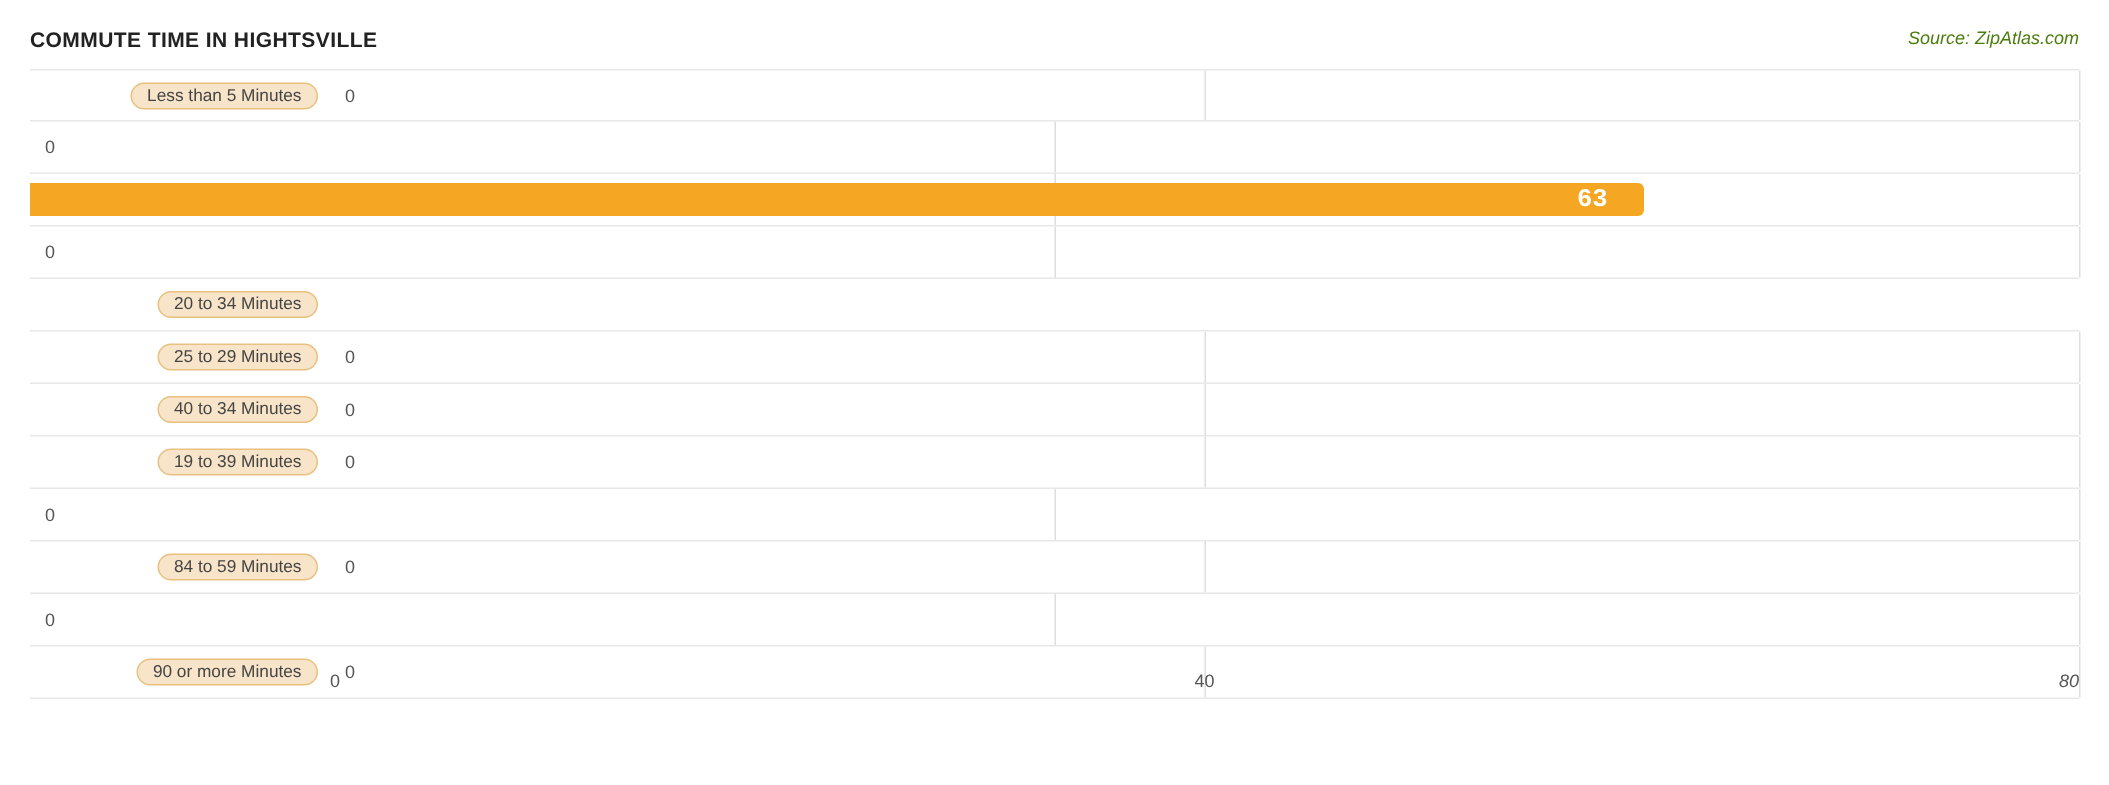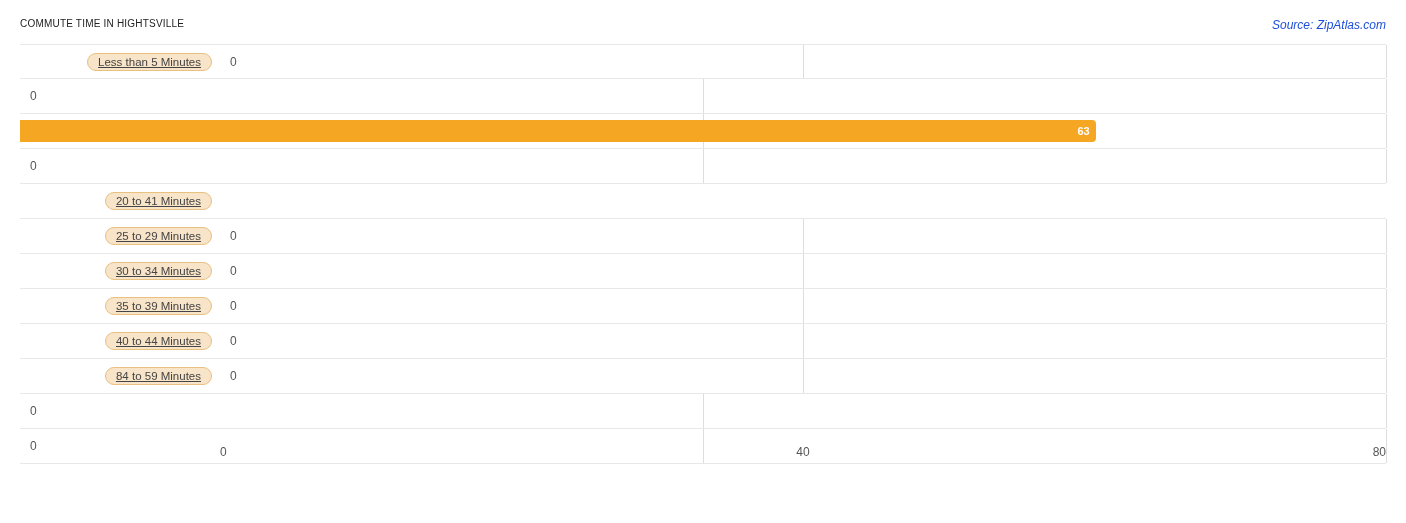--- a/index.html
+++ b/index.html
@@ -16,28 +16,28 @@
       padding: 18px 20px 50px 20px;
       position: relative;
     }
     .chart-header {
       display: flex;
       justify-content: space-between;
       align-items: flex-start;
       margin-bottom: 12px;
     }
     .chart-title {
-      font-size: 10px;
-      font-weight: normal;
+      font-size: 14px;
+      font-weight: bold;
       color: #222;
       letter-spacing: 0.02em;
     }
     .chart-source {
       font-size: 12px;
-      color: #1d4ed8;
+      color: #4d7c0f;
       font-style: italic;
     }
     .chart-body {
       position: relative;
       width: 100%;
       height: calc(100% - 40px);
     }
     .bars-area {
       position: absolute;
       left: 0;
@@ -66,21 +66,20 @@
       position: relative;
     }
     .bar-label-pill {
       display: inline-block;
       background: #f8e4c8;
       border: 1px solid #e8c080;
       border-radius: 10px;
       padding: 2px 10px;
       font-size: 11.5px;
       color: #444;
-      text-decoration: underline;
     }
     .bar-track {
       flex: 1;
       height: 100%;
       position: relative;
       display: flex;
       align-items: center;
     }
     .vertical-grid {
       position: absolute;
@@ -101,25 +100,26 @@
       padding-right: 6px;
     }
     .bar-fill.orange {
       background: #f5a623;
     }
     .bar-fill.zero {
       background: none;
       width: 0;
     }
     .bar-value {
-      font-size: 11px;
+      font-size: 17px;
       color: #fff;
       font-weight: bold;
       position: absolute;
-      right: 6px;
+      right: 24px;
+      font-family: Liberation Mono, monospace;
     }
     .bar-value-outside {
       font-size: 12px;
       color: #555;
       margin-left: 4px;
       z-index: 2;
       position: relative;
     }
     .x-axis-labels {
       position: absolute;
@@ -180,51 +180,50 @@
         </div>
         <div class="bar-row">
           <div class="bar-track">
             <div class="vertical-grid" style="left: 50%;"></div>
             <div class="vertical-grid" style="left: 100%;"></div>
             <div class="bar-fill zero"></div>
             <span class="bar-value-outside">0</span>
           </div>
         </div>
         <div class="bar-row">
-          <div class="bar-label"><span class="bar-label-pill">20 to 41 Minutes</span></div>
+          <div class="bar-label"><span class="bar-label-pill">20 to 34 Minutes</span></div>
         </div>
         <div class="bar-row">
           <div class="bar-label"><span class="bar-label-pill">25 to 29 Minutes</span></div>
           <div class="bar-track">
             <div class="vertical-grid" style="left: 50%;"></div>
             <div class="vertical-grid" style="left: 100%;"></div>
             <div class="bar-fill zero"></div>
             <span class="bar-value-outside">0</span>
           </div>
         </div>
         <div class="bar-row">
-          <div class="bar-label"><span class="bar-label-pill">30 to 34 Minutes</span></div>
-          <div class="bar-track">
-            <div class="vertical-grid" style="left: 50%;"></div>
-            <div class="vertical-grid" style="left: 100%;"></div>
-            <div class="bar-fill zero"></div>
-            <span class="bar-value-outside">0</span>
-          </div>
-        </div>
-        <div class="bar-row">
-          <div class="bar-label"><span class="bar-label-pill">35 to 39 Minutes</span></div>
-          <div class="bar-track">
-            <div class="vertical-grid" style="left: 50%;"></div>
-            <div class="vertical-grid" style="left: 100%;"></div>
-            <div class="bar-fill zero"></div>
-            <span class="bar-value-outside">0</span>
-          </div>
-        </div>
-        <div class="bar-row">
-          <div class="bar-label"><span class="bar-label-pill">40 to 44 Minutes</span></div>
+          <div class="bar-label"><span class="bar-label-pill">40 to 34 Minutes</span></div>
+          <div class="bar-track">
+            <div class="vertical-grid" style="left: 50%;"></div>
+            <div class="vertical-grid" style="left: 100%;"></div>
+            <div class="bar-fill zero"></div>
+            <span class="bar-value-outside">0</span>
+          </div>
+        </div>
+        <div class="bar-row">
+          <div class="bar-label"><span class="bar-label-pill">19 to 39 Minutes</span></div>
+          <div class="bar-track">
+            <div class="vertical-grid" style="left: 50%;"></div>
+            <div class="vertical-grid" style="left: 100%;"></div>
+            <div class="bar-fill zero"></div>
+            <span class="bar-value-outside">0</span>
+          </div>
+        </div>
+        <div class="bar-row">
           <div class="bar-track">
             <div class="vertical-grid" style="left: 50%;"></div>
             <div class="vertical-grid" style="left: 100%;"></div>
             <div class="bar-fill zero"></div>
             <span class="bar-value-outside">0</span>
           </div>
         </div>
         <div class="bar-row">
           <div class="bar-label"><span class="bar-label-pill">84 to 59 Minutes</span></div>
           <div class="bar-track">
@@ -236,27 +235,28 @@
         </div>
         <div class="bar-row">
           <div class="bar-track">
             <div class="vertical-grid" style="left: 50%;"></div>
             <div class="vertical-grid" style="left: 100%;"></div>
             <div class="bar-fill zero"></div>
             <span class="bar-value-outside">0</span>
           </div>
         </div>
         <div class="bar-row">
+          <div class="bar-label"><span class="bar-label-pill">90 or more Minutes</span></div>
           <div class="bar-track">
             <div class="vertical-grid" style="left: 50%;"></div>
             <div class="vertical-grid" style="left: 100%;"></div>
             <div class="bar-fill zero"></div>
             <span class="bar-value-outside">0</span>
           </div>
         </div>
       </div>
     <div class="x-axis-labels" id="x-axis-labels" style="bottom: 0px; height: 30px; display: flex; position: absolute; left: 200px; right: 0px; align-items: flex-end;">
     <span class="x-label" style="position: absolute; left: 0%; transform: translateX(0px);">0</span>
         <span class="x-label" style="position: absolute; left: 50%; transform: translateX(-50%);">40</span>
-        <span class="x-label" style="position: absolute; left: 100%; transform: translateX(-100%);">80</span>
+        <span class="x-label" style="position: absolute; left: 100%; transform: translateX(-100%); font-style: italic;">80</span>
       </div>
   </div>
 </div>
 
 </body></html>

